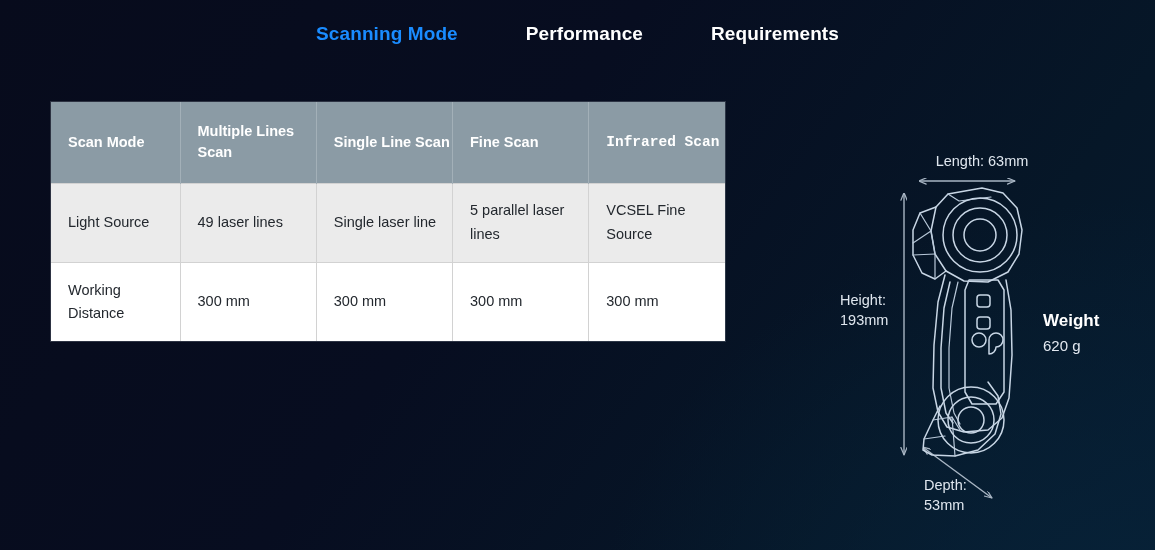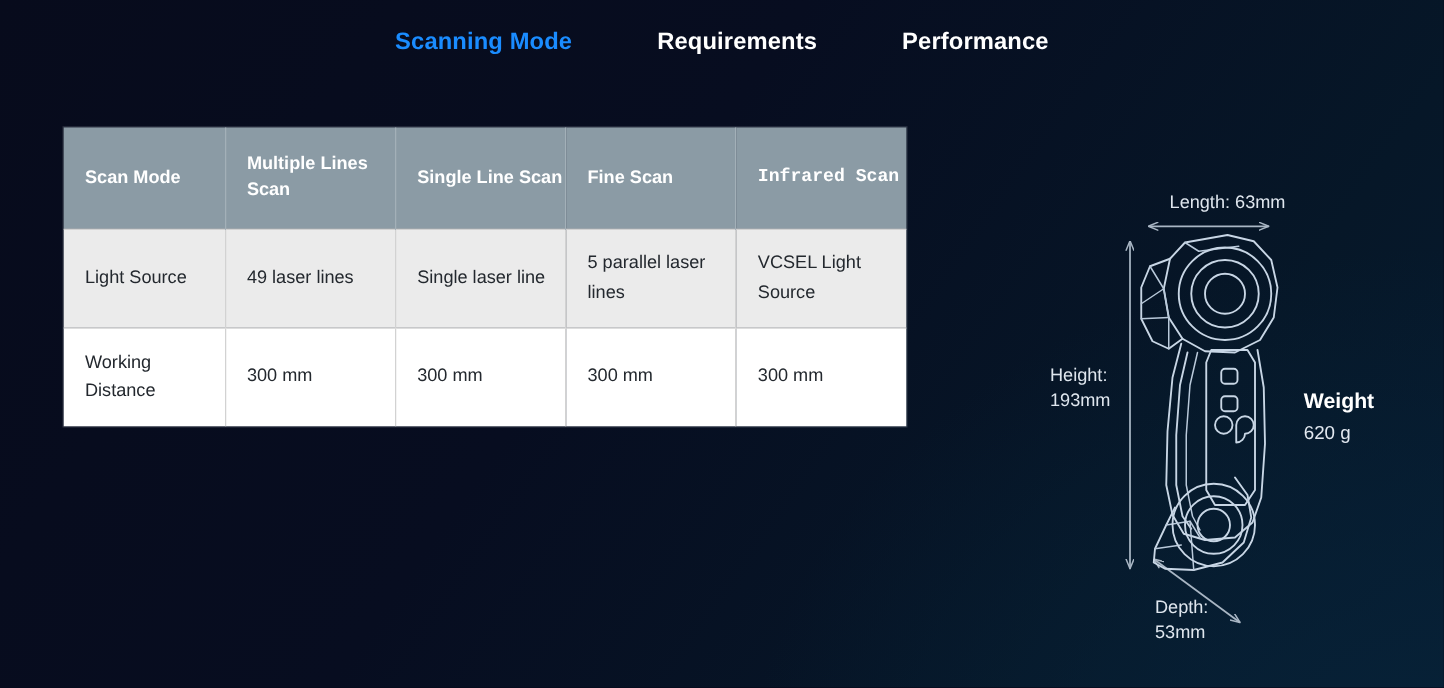--- a/index.html
+++ b/index.html
@@ -86,22 +86,22 @@
          stroke-linejoin:round; stroke-linecap:round; }
   .arrow{ fill:none; stroke:#a9b6c4; stroke-width:1.4; }
 </style>
 </head>
 <body>
 
 <div id="bg-gradient"></div>
 
 <div id="tabbar">
   <div class="tab active">Scanning Mode</div>
+  <div class="tab">Performance</div>
   <div class="tab">Requirements</div>
-  <div class="tab">Performance</div>
 </div>
 
 <table id="spec-table">
   <colgroup>
     <col class="c0">
       <col class="cx">
       <col class="cx">
       <col class="cx">
       <col class="cx">
   </colgroup>
@@ -113,21 +113,21 @@
       <th>Fine Scan</th>
       <th>Infrared Scan</th>
     </tr>
   </thead>
   <tbody>
     <tr class="odd">
       <td>Light Source</td>
       <td>49 laser lines</td>
       <td>Single laser line</td>
       <td>5 parallel laser lines</td>
-      <td>VCSEL Light Source</td>
+      <td>VCSEL Fine Source</td>
     </tr>
     <tr class="even">
       <td>Working Distance</td>
       <td>300 mm</td>
       <td>300 mm</td>
       <td>300 mm</td>
       <td>300 mm</td>
     </tr>
   </tbody>
 </table>

